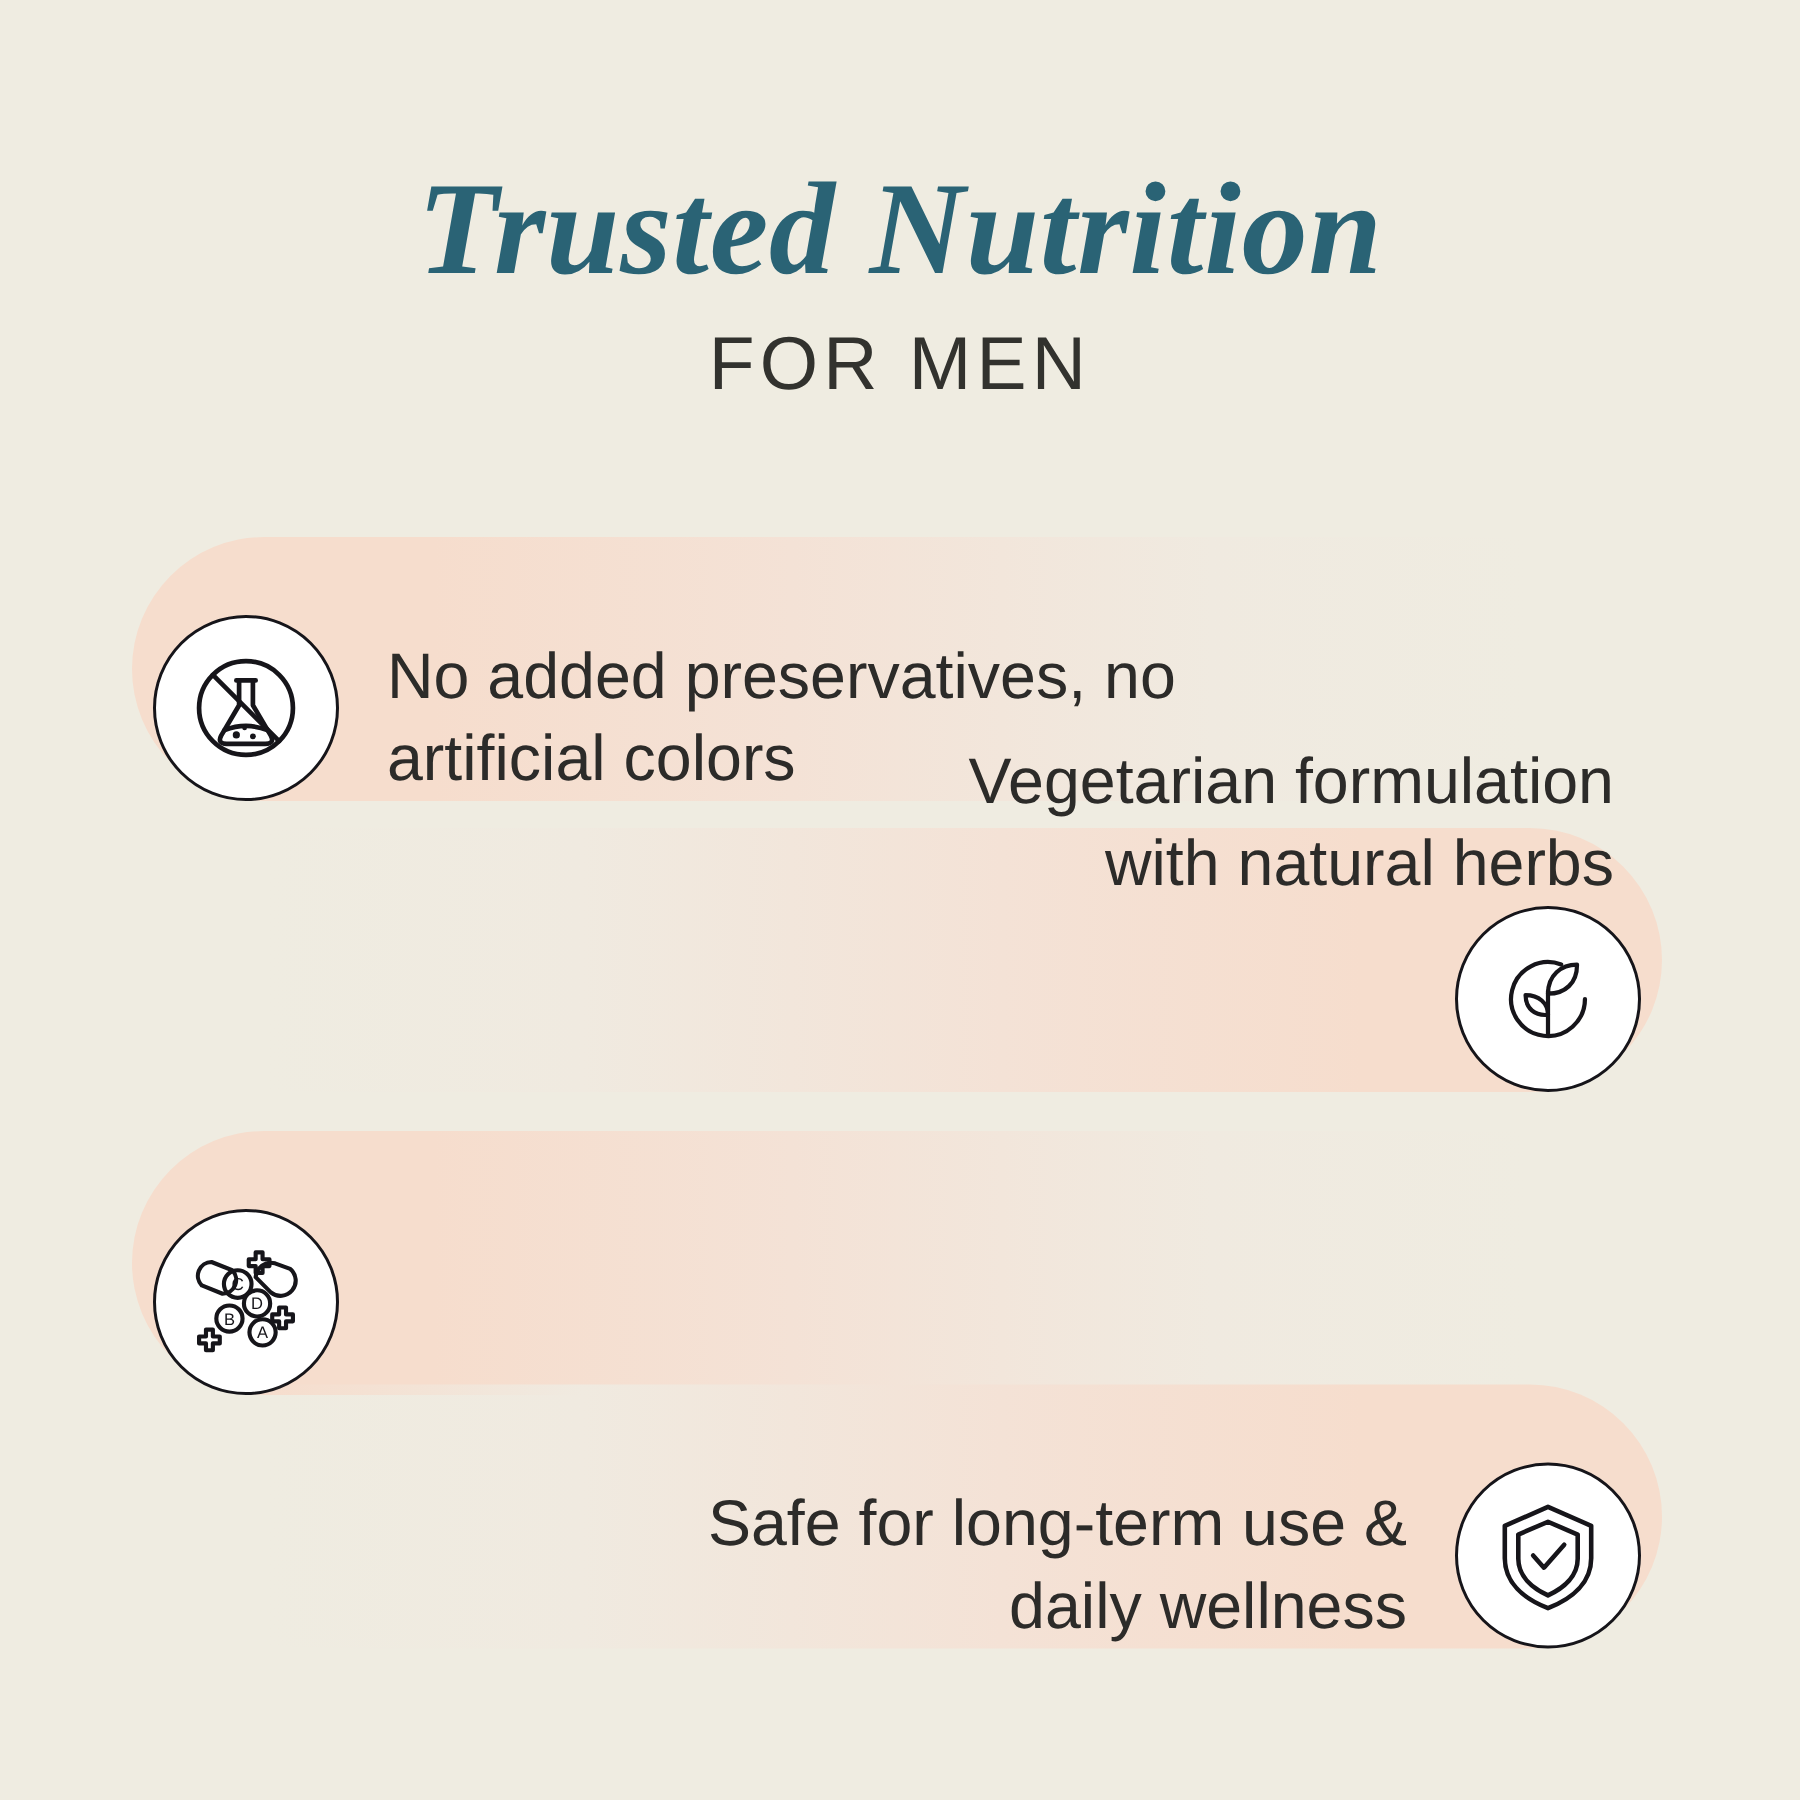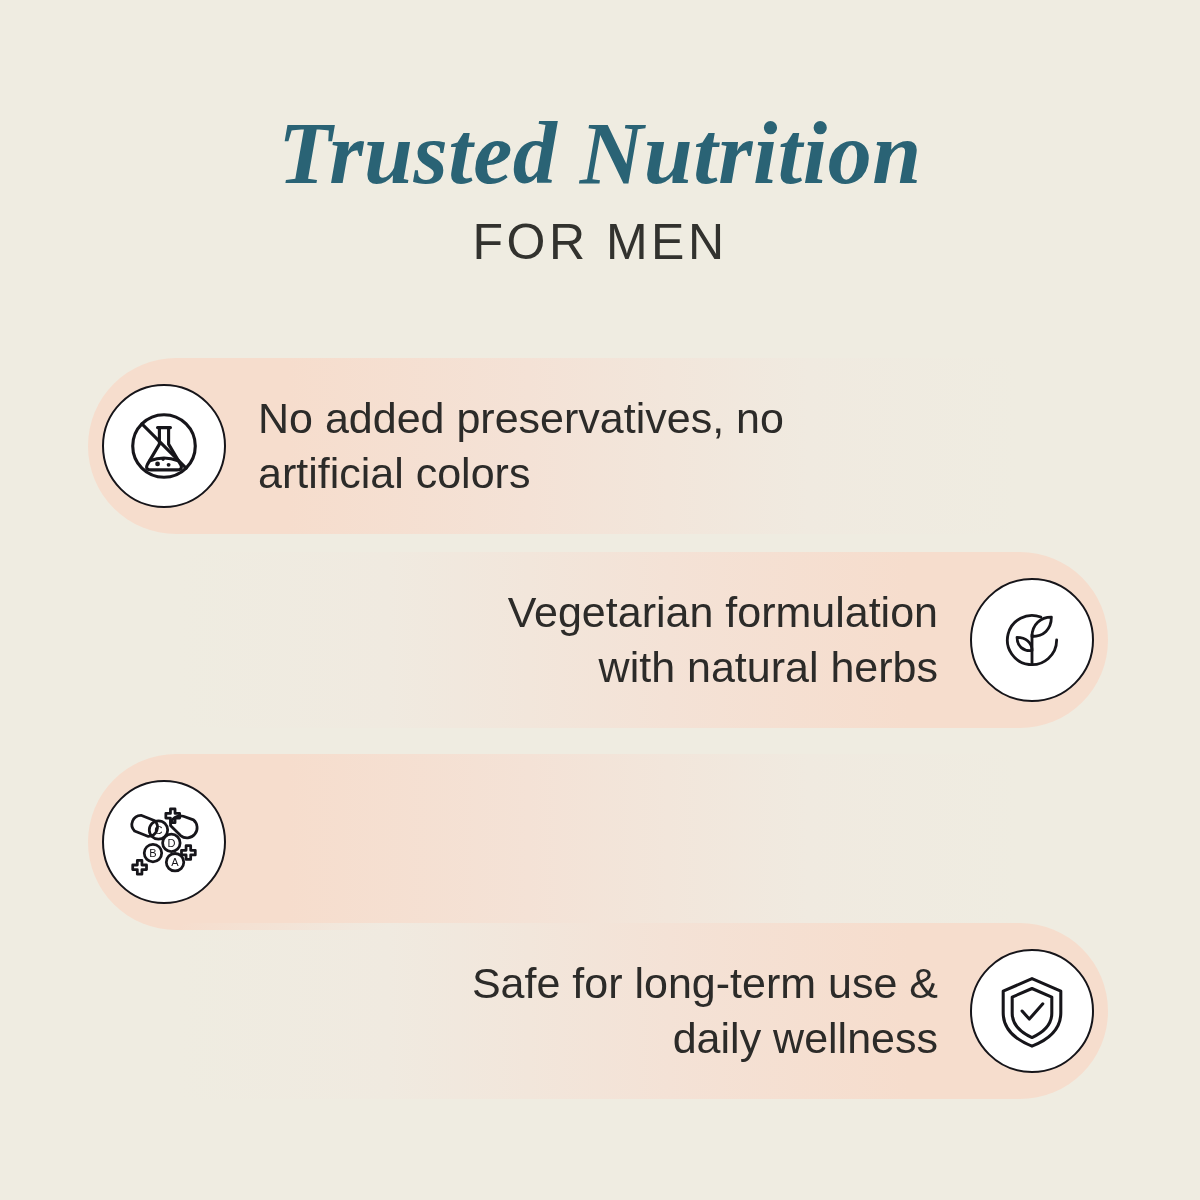--- a/index.html
+++ b/index.html
@@ -52,21 +52,21 @@
     position: absolute;
     top: 330px;
     left: 0;
     width: 1200px;
     height: 830px;
   }
   .feature-row {
     position: absolute;
     height: 176px;
     display: flex;
-    align-items: center;
+    align-items: flex-end;
     border-radius: 88px;
   }
   .feature-row.left {
     left: 88px;
     width: 1000px;
     justify-content: flex-start;
     background: linear-gradient(to right,
         #f6ddcd 0%,
         #f6ddcd 20%,
         #f4e2d6 44%,
@@ -79,21 +79,21 @@
     justify-content: flex-end;
     background: linear-gradient(to left,
         #f6ddcd 0%,
         #f6ddcd 20%,
         #f4e2d6 44%,
         #f0eae0 72%,
         rgba(239,236,225,0) 93%);
   }
 
   .row1 { top: 28px; }
-  .row2 { top: 222px; }
+  .row2 { top: 222px; flex-direction: column; }
   .row3 { top: 424px; }
   .row4 { top: 593px; }
 
   .icon-badge {
     flex: 0 0 auto;
     width: 124px;
     height: 124px;
     border-radius: 50%;
     background: #ffffff;
     border: 2px solid #16151a;

